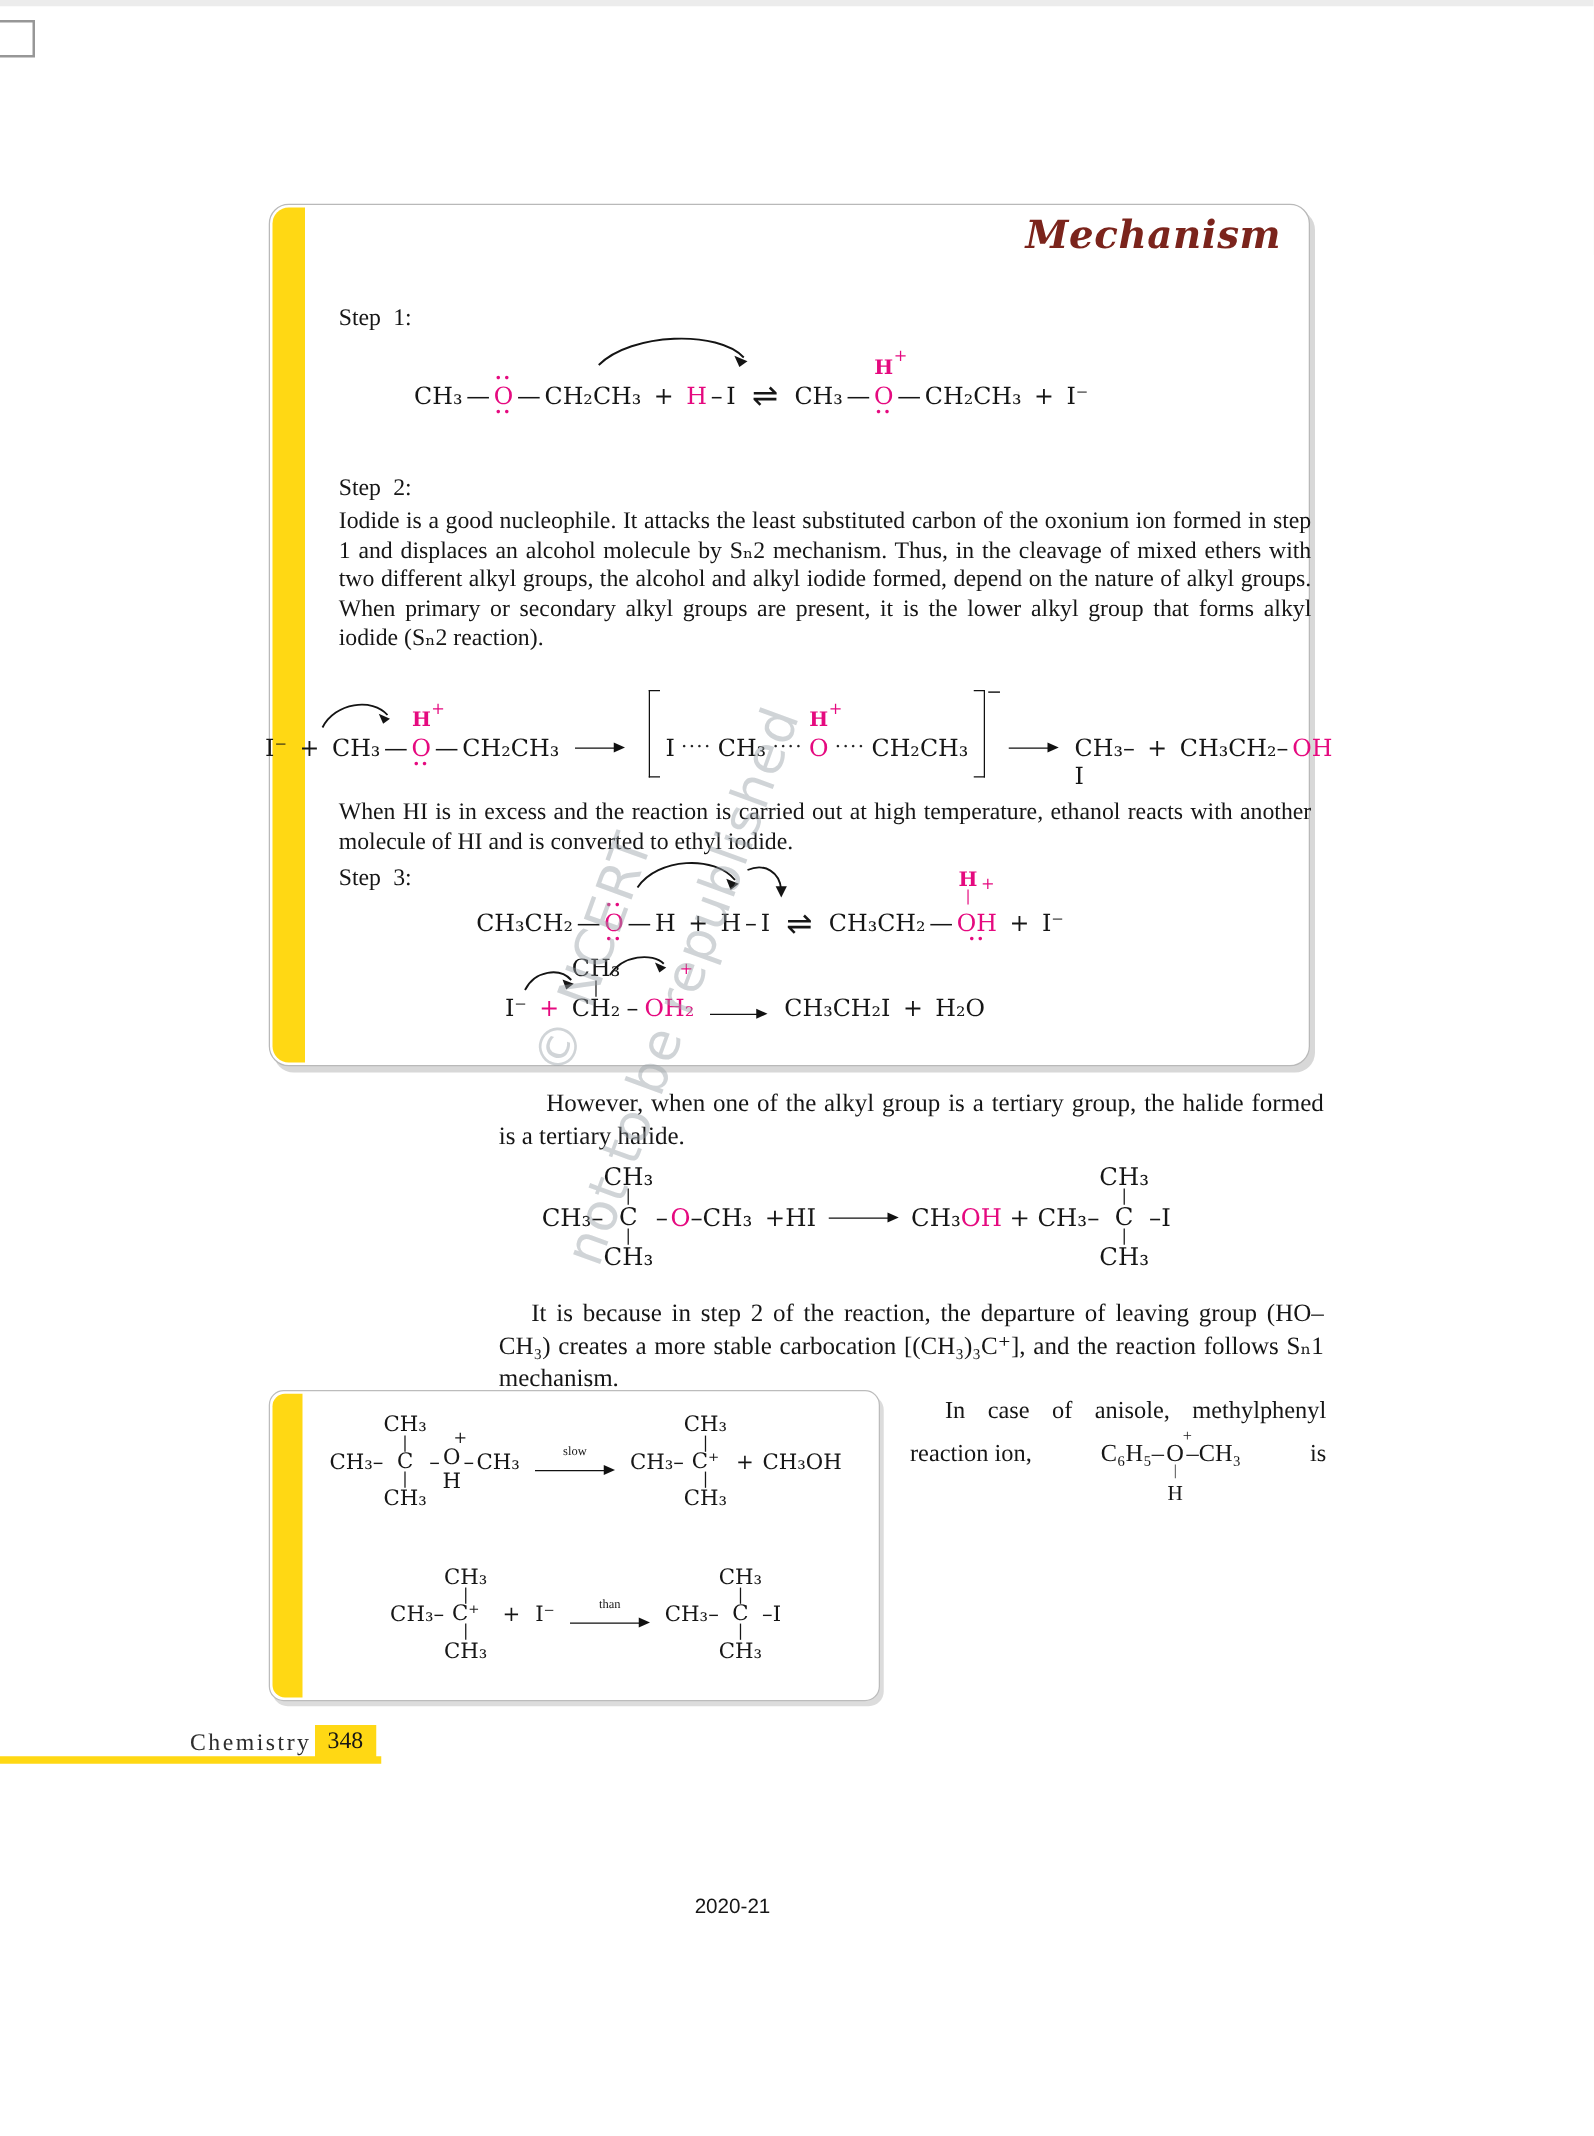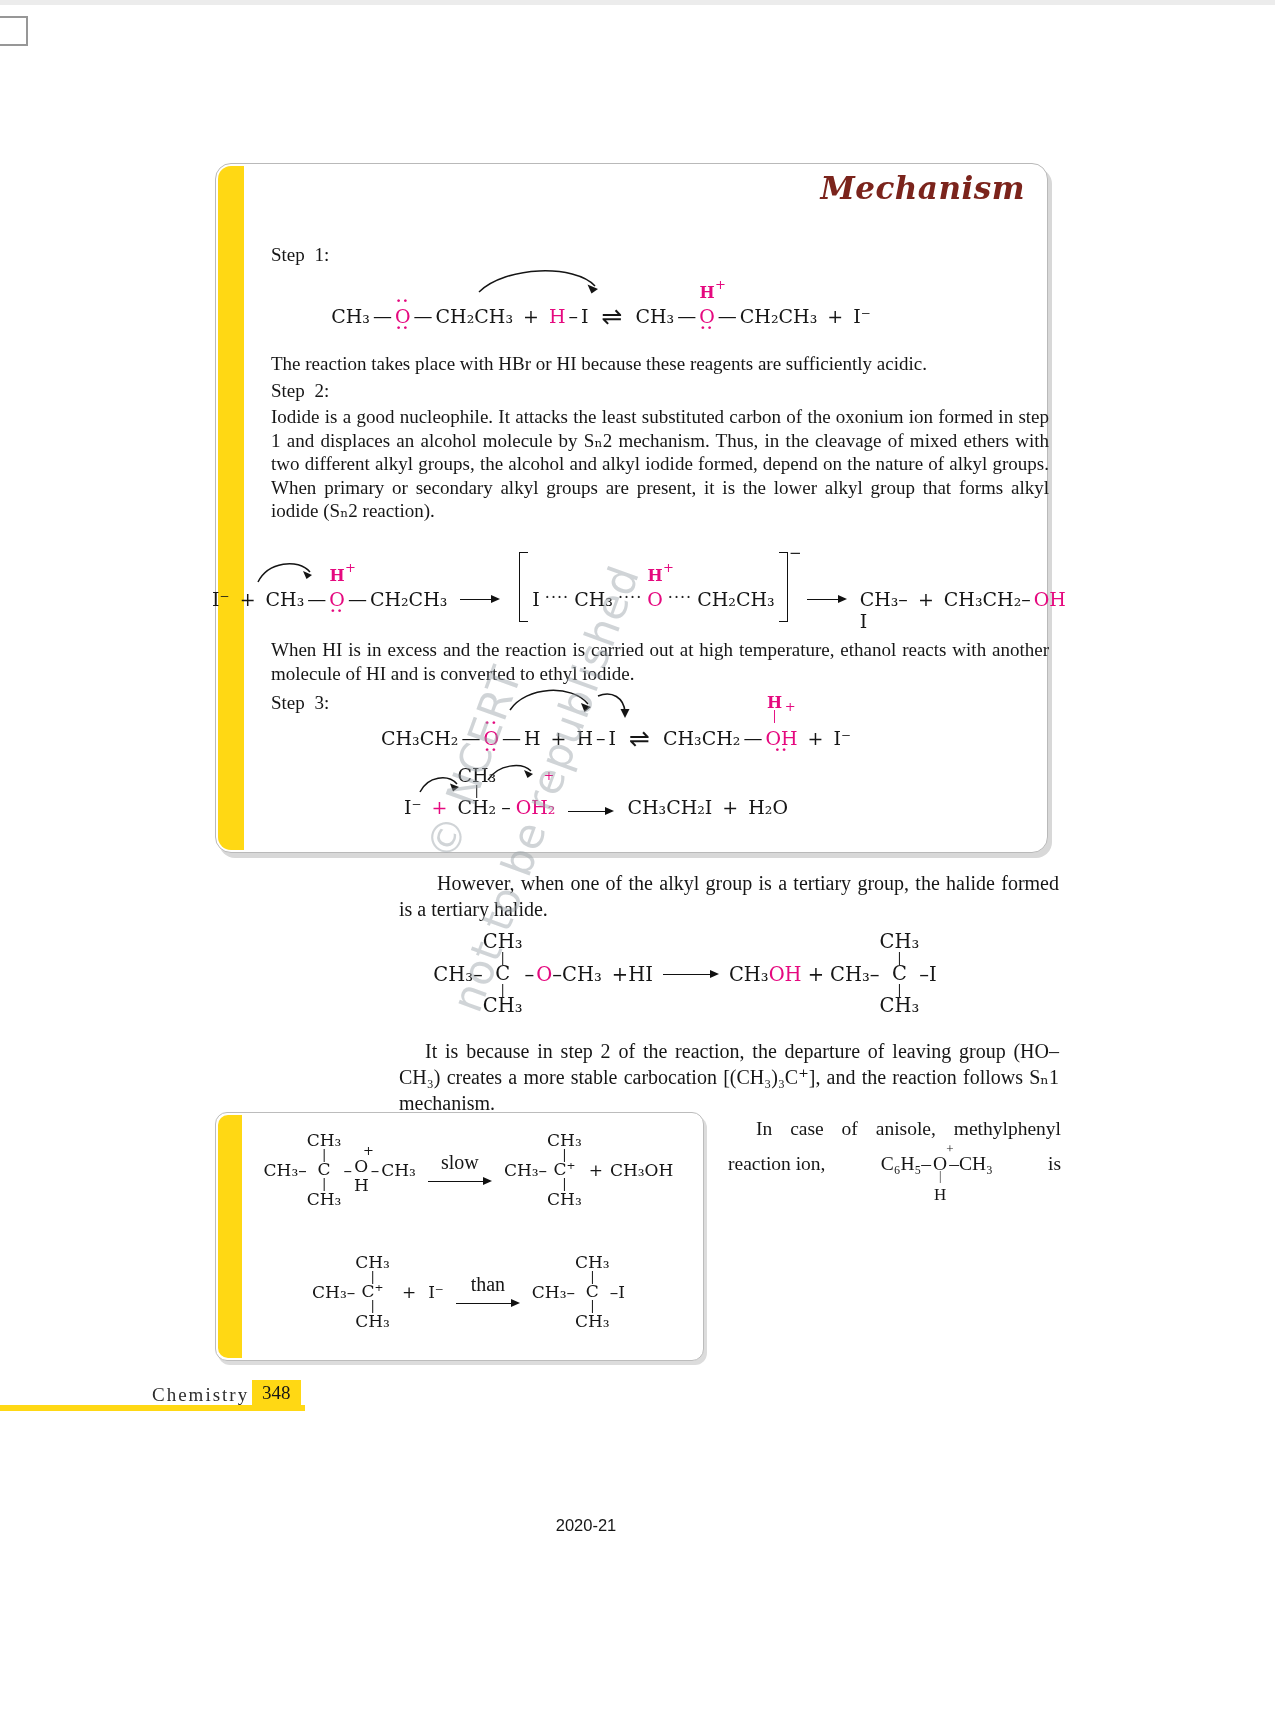--- a/index.html
+++ b/index.html
@@ -53,21 +53,21 @@
 .d::before{content:"\00B7\00B7"}
 .dt{top:-11px}
 .db{bottom:-9px}
 .dotln{position:relative;top:-3px;letter-spacing:1px;font-size:16px;color:#222;margin:0 3px}
 .arr{position:relative;display:inline-block;width:46px;height:13px;margin:0 10px;flex:none}
 .arr::before{content:"";position:absolute;left:0;right:7px;top:6px;border-top:1.5px solid #111}
 .arr::after{content:"";position:absolute;right:0;top:2px;width:0;height:0;
   border-left:9px solid #111;border-top:4.5px solid transparent;border-bottom:4.5px solid transparent}
 .w56{width:56px}
 .larrow{display:inline-flex;flex-direction:column;align-items:center;margin:0 12px}
-.larrow .lbl{font-size:20px;line-height:1;margin-bottom:3px;font-family:"Liberation Serif",serif}
+.larrow .lbl{font-size:10px;line-height:1;margin-bottom:3px;font-family:"Liberation Serif",serif}
 .larrow .arr{margin:0;width:64px}
 .vcol{display:inline-flex;flex-direction:column;align-items:center;line-height:1.12;text-align:center}
 .vb2{font-size:13px;line-height:.8}
 .oplus{font-size:13px;line-height:1;align-self:center;transform:translateX(7px)}
 .brgroup{position:relative;display:inline-flex;align-items:baseline;gap:2px;padding:0 13px;margin:0 6px}
 .bl,.br{position:absolute;top:-36px;bottom:-12px;width:9px}
 .bl{left:0;border-left:1.7px solid #111;border-top:1.7px solid #111;border-bottom:1.7px solid #111}
 .br{right:0;border-right:1.7px solid #111;border-top:1.7px solid #111;border-bottom:1.7px solid #111}
 .brsup{position:absolute;right:-14px;top:-44px;font-size:15px}
 .arc{position:absolute;pointer-events:none}
@@ -131,21 +131,20 @@
           <span class="t">O</span>
           <span class="d db"></span>
         </span>
         <span class="t">—</span>
         <span class="t">CH₂CH₃</span>
         <span class="t plus-tok">+</span>
         <span class="t">I⁻</span>
       </div>
     </div>
 
-    <p class="para one-line" style="left:55px;top:188px;width:780px">The reaction takes place with HBr or HI because these reagents are sufficiently acidic.</p>
     <p class="step-label" style="left:55px;top:216px">Step 2:</p>
     <p class="para" style="left:55px;top:241px;width:778px">Iodide is a good nucleophile. It attacks the least substituted carbon of the oxonium ion formed in step 1 and displaces an alcohol molecule by Sₙ2 mechanism. Thus, in the cleavage of mixed ethers with two different alkyl groups, the alcohol and alkyl iodide formed, depend on the nature of alkyl groups. When primary or secondary alkyl groups are present, it is the lower alkyl group that forms alkyl iodide (Sₙ2 reaction).</p>
 
     <div class="eq" style="left:28px;top:384px;width:790px;height:86px">
       <svg class="arc" style="left:8px;top:10px" width="64" height="28" viewBox="0 0 64 28">
         <path class="arcpath" d="M6 24 C 16 4, 46 0, 58 14"></path>
           <path class="archead" d="M60 17 l-9 -4 l3.5 8 z"></path>
       </svg>
       <div class="eqrow" style="padding-top:40px">
         <span class="t">I⁻</span>

